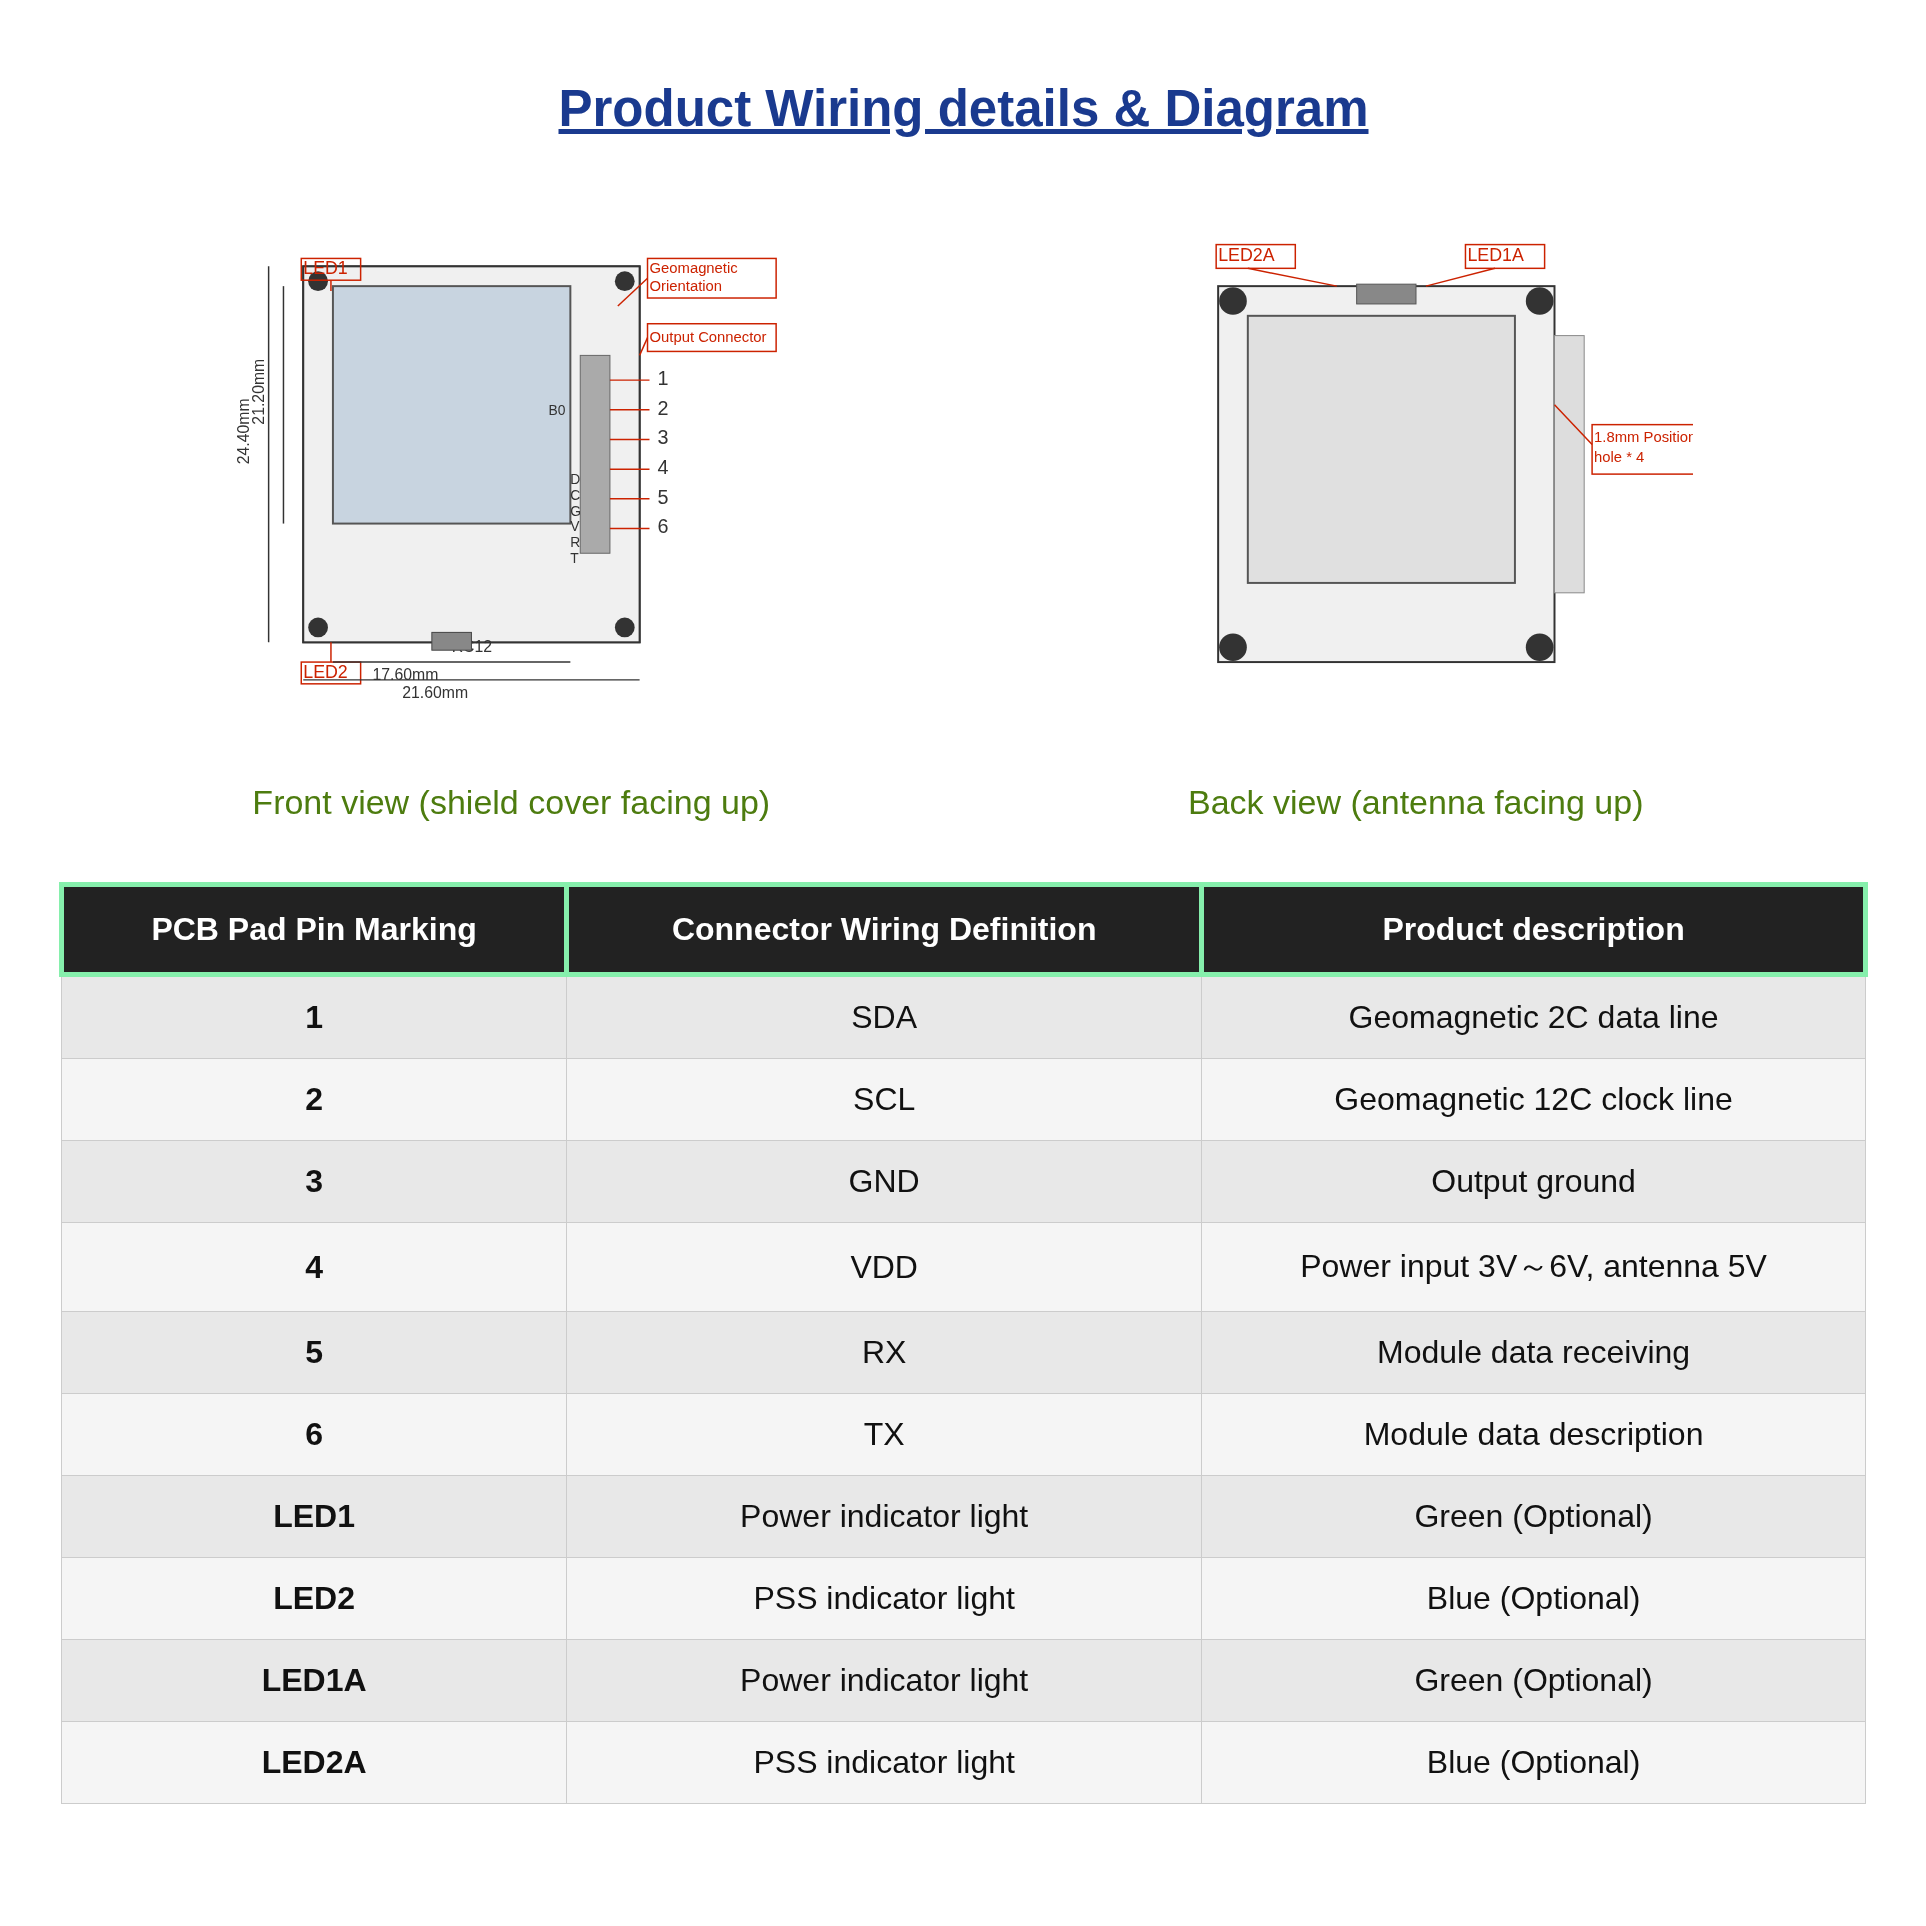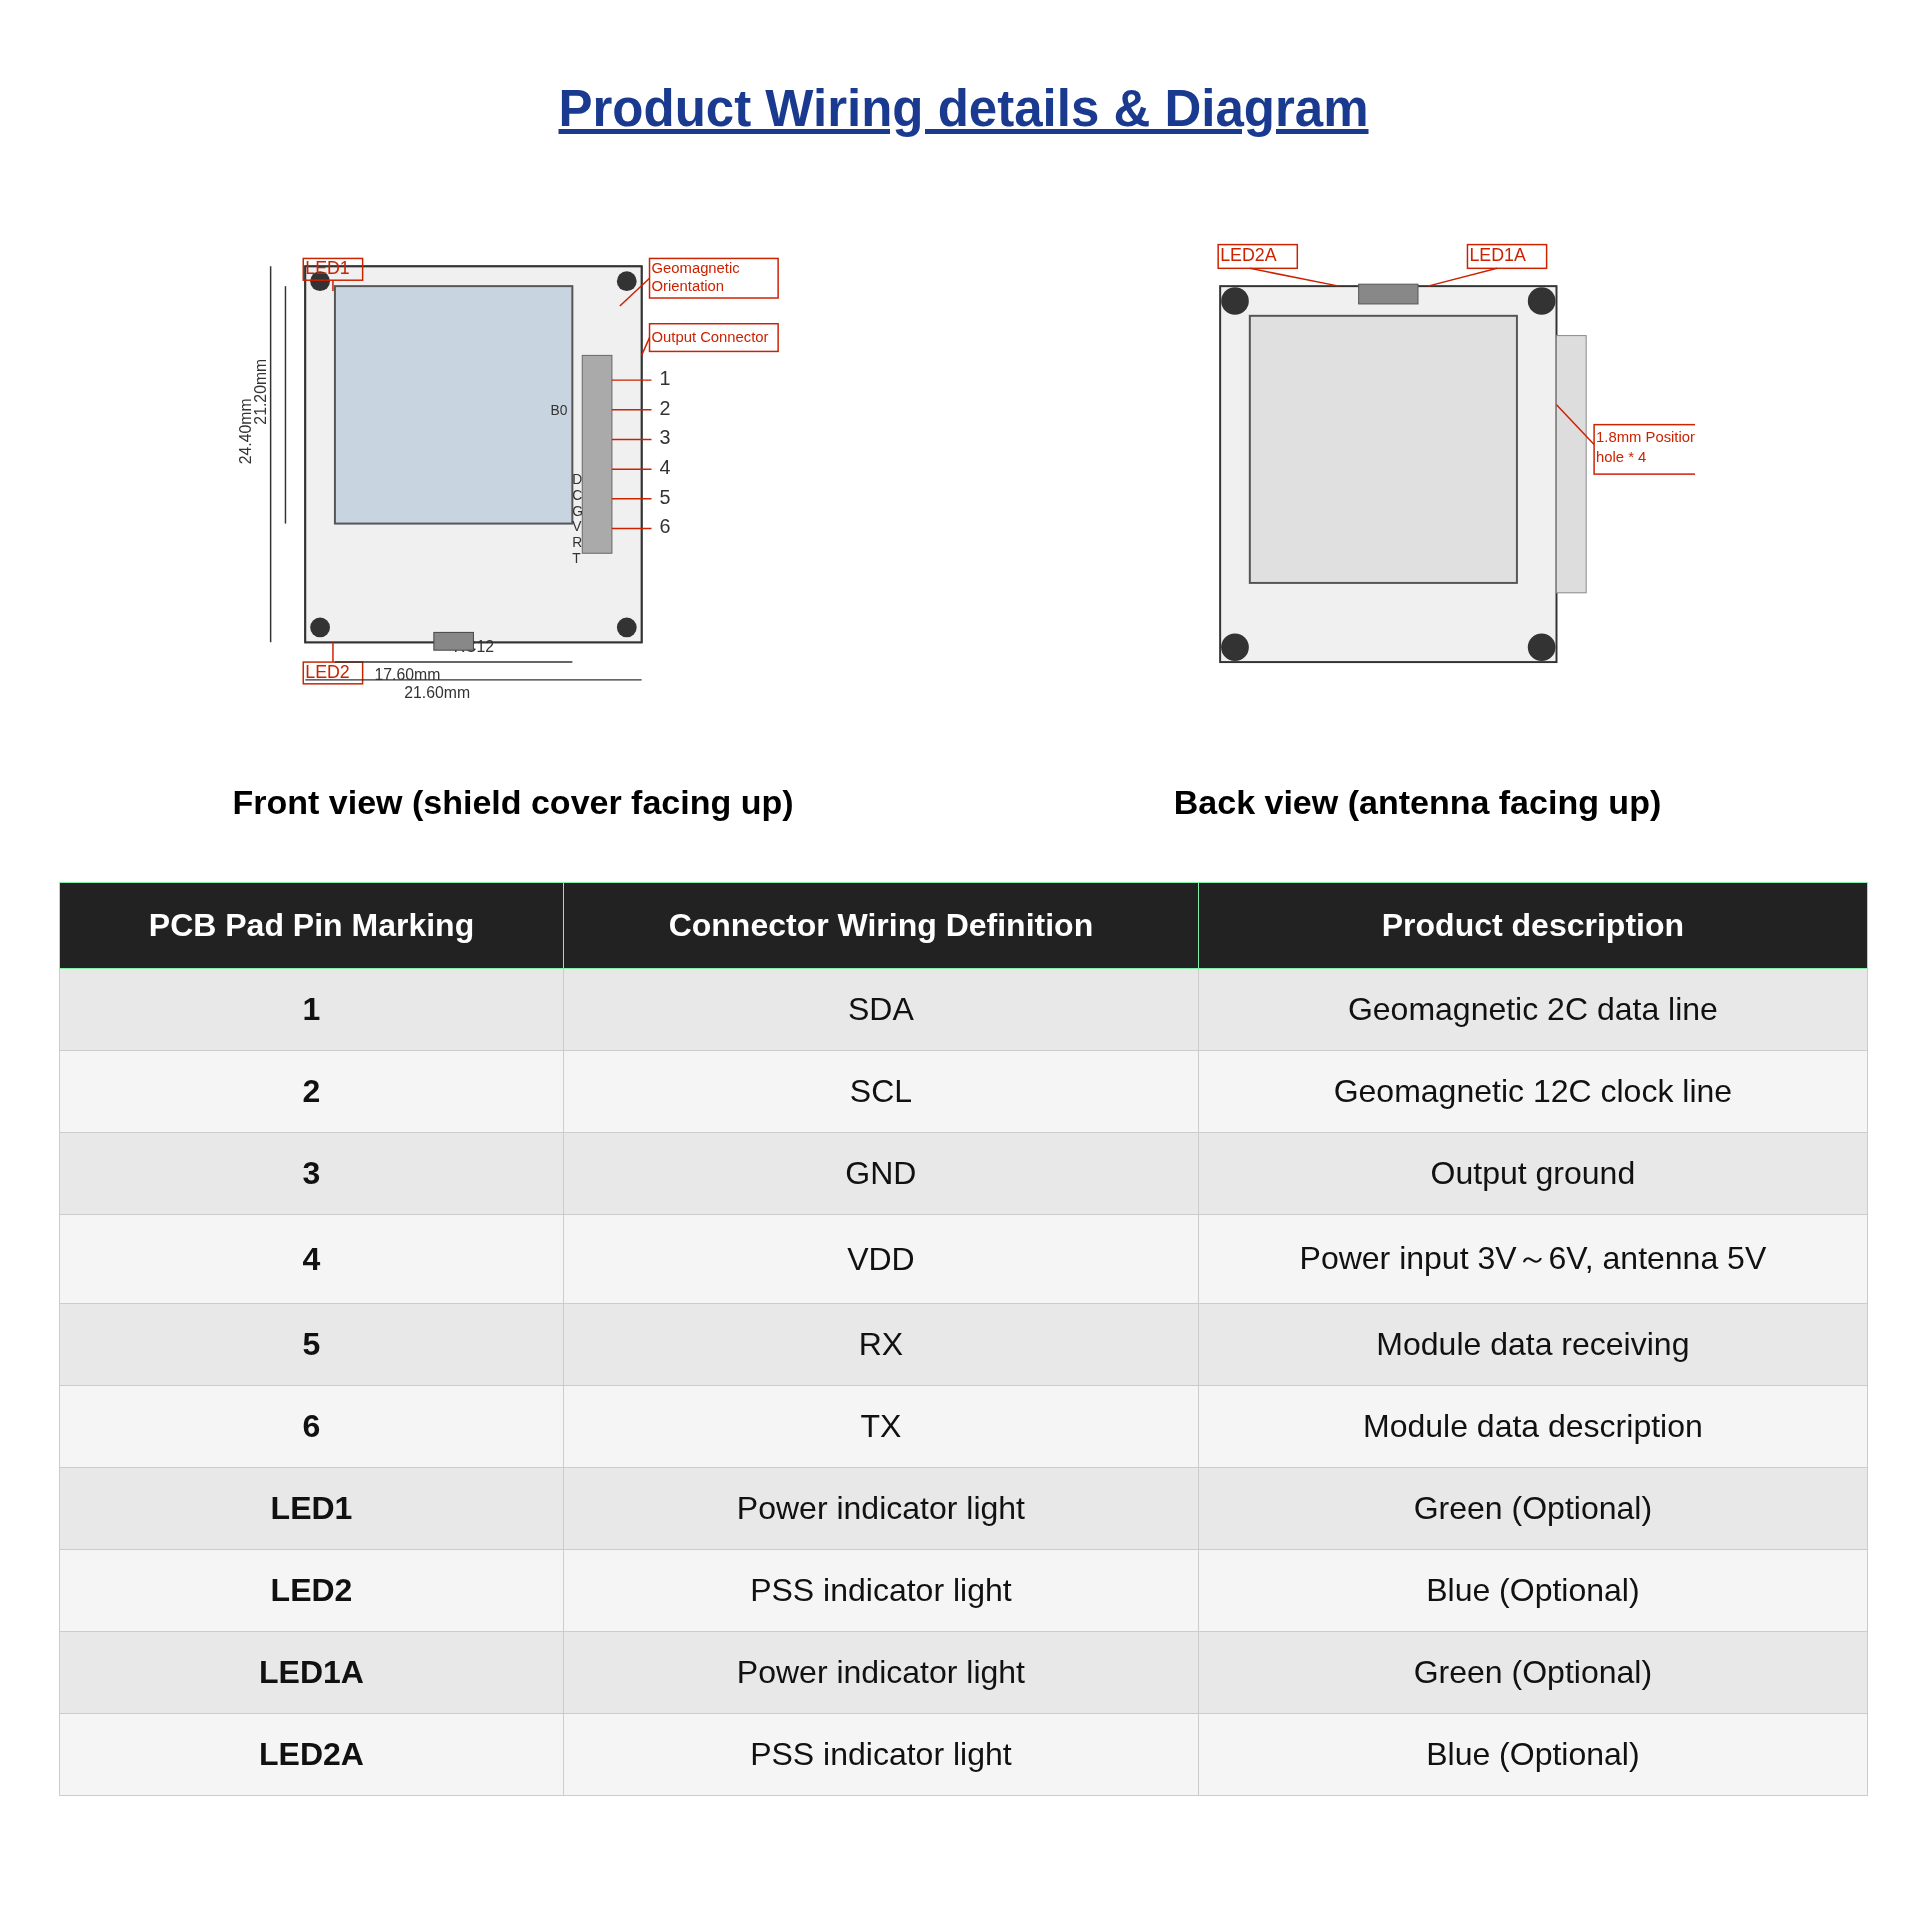--- a/index.html
+++ b/index.html
@@ -36,22 +36,22 @@
       flex-direction: column;
       align-items: center;
     }
 
     .diagram-svg-wrap {
       position: relative;
     }
 
     .diagram-label {
       font-size: 34px;
-      font-weight: 700;
-      color: #000000;
+      font-weight: 400;
+      color: #4d7c0f;
       text-align: center;
       margin-top: 18px;
     }
 
     
     .table-section {
       width: 100%;
       margin-top: 40px;
     }
 
@@ -63,21 +63,21 @@
 
     thead tr {
       background: #222;
       color: #fff;
     }
 
     thead th {
       padding: 24px 28px;
       text-align: center;
       font-weight: 600;
-      border: 1px solid #86efac;
+      border: 5px solid #86efac;
     }
 
     tbody tr:nth-child(odd) {
       background: #e8e8e8;
     }
     tbody tr:nth-child(even) {
       background: #f5f5f5;
     }
 
     tbody td {

